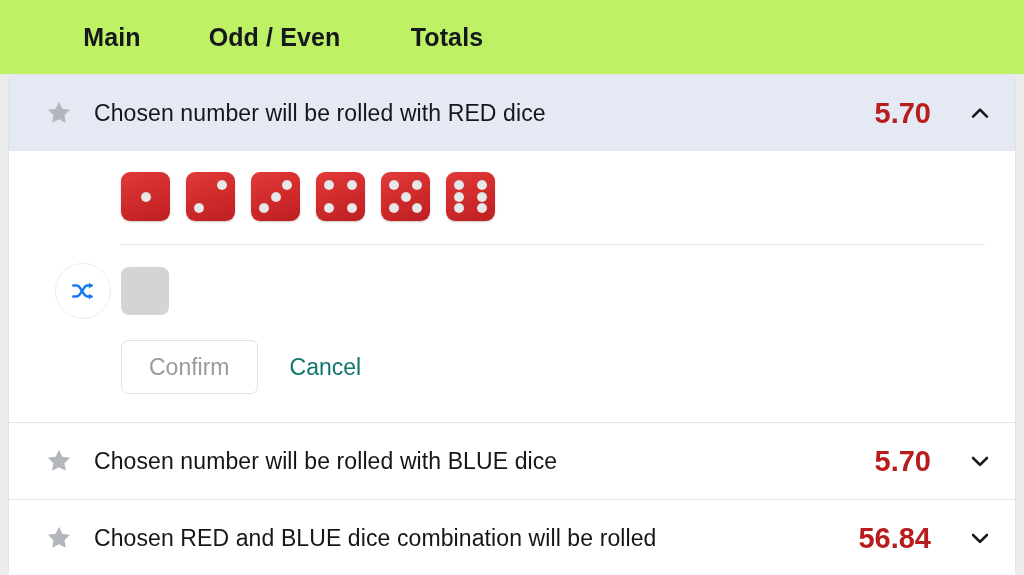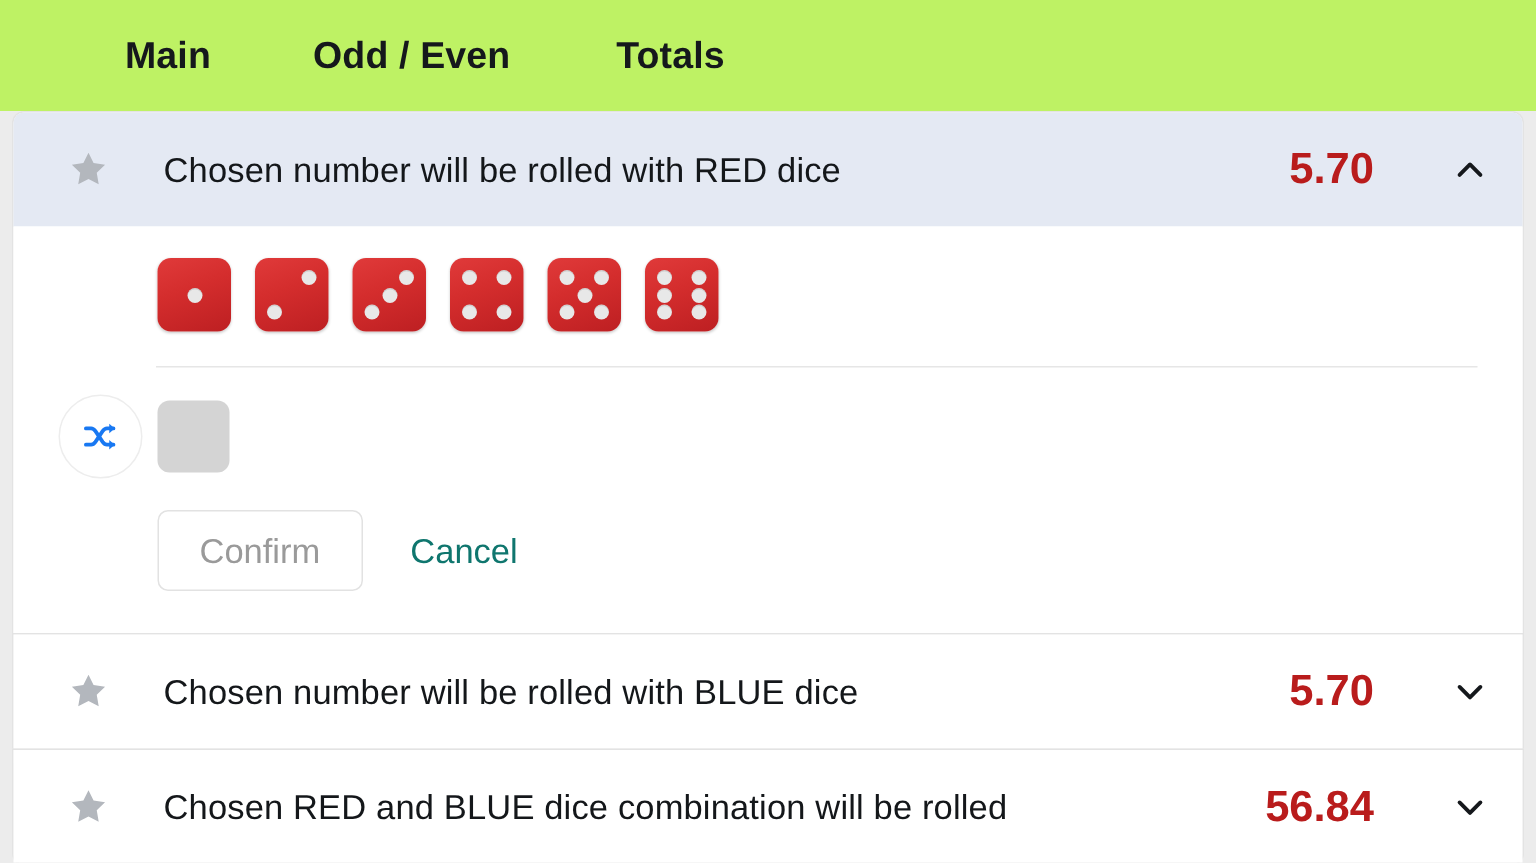--- a/index.html
+++ b/index.html
@@ -67,21 +67,20 @@
   .card:first-child { border-radius: 8px 8px 0 0; }
   .card:last-child  { border-radius: 0 0 8px 8px; border-bottom: 1px solid #e3e3e3; }
 
   .market-header {
     display: flex;
     align-items: center;
     height: 76px;
     padding: 0 22px 0 36px;
     cursor: pointer;
     background: #ffffff;
-    gap: 15px;
   }
   .market-header.expanded {
     background: #e4e9f3;
     border-radius: 7px 7px 0 0;
   }
 
   .star-icon {
     width: 28px; height: 28px;
     flex: 0 0 28px;
     margin-right: 21px;
@@ -109,20 +108,21 @@
     width: 26px; height: 26px;
     flex: 0 0 26px;
     display: block;
   }
   .chev svg { display: block; }
 
   
   .market-body {
     background: #ffffff;
     padding: 0;
+    margin-left: 16px;
   }
 
   .dice-row {
     display: flex;
     align-items: center;
     gap: 16px;
     padding: 21px 0 0 96px;
   }
 
   .die {

